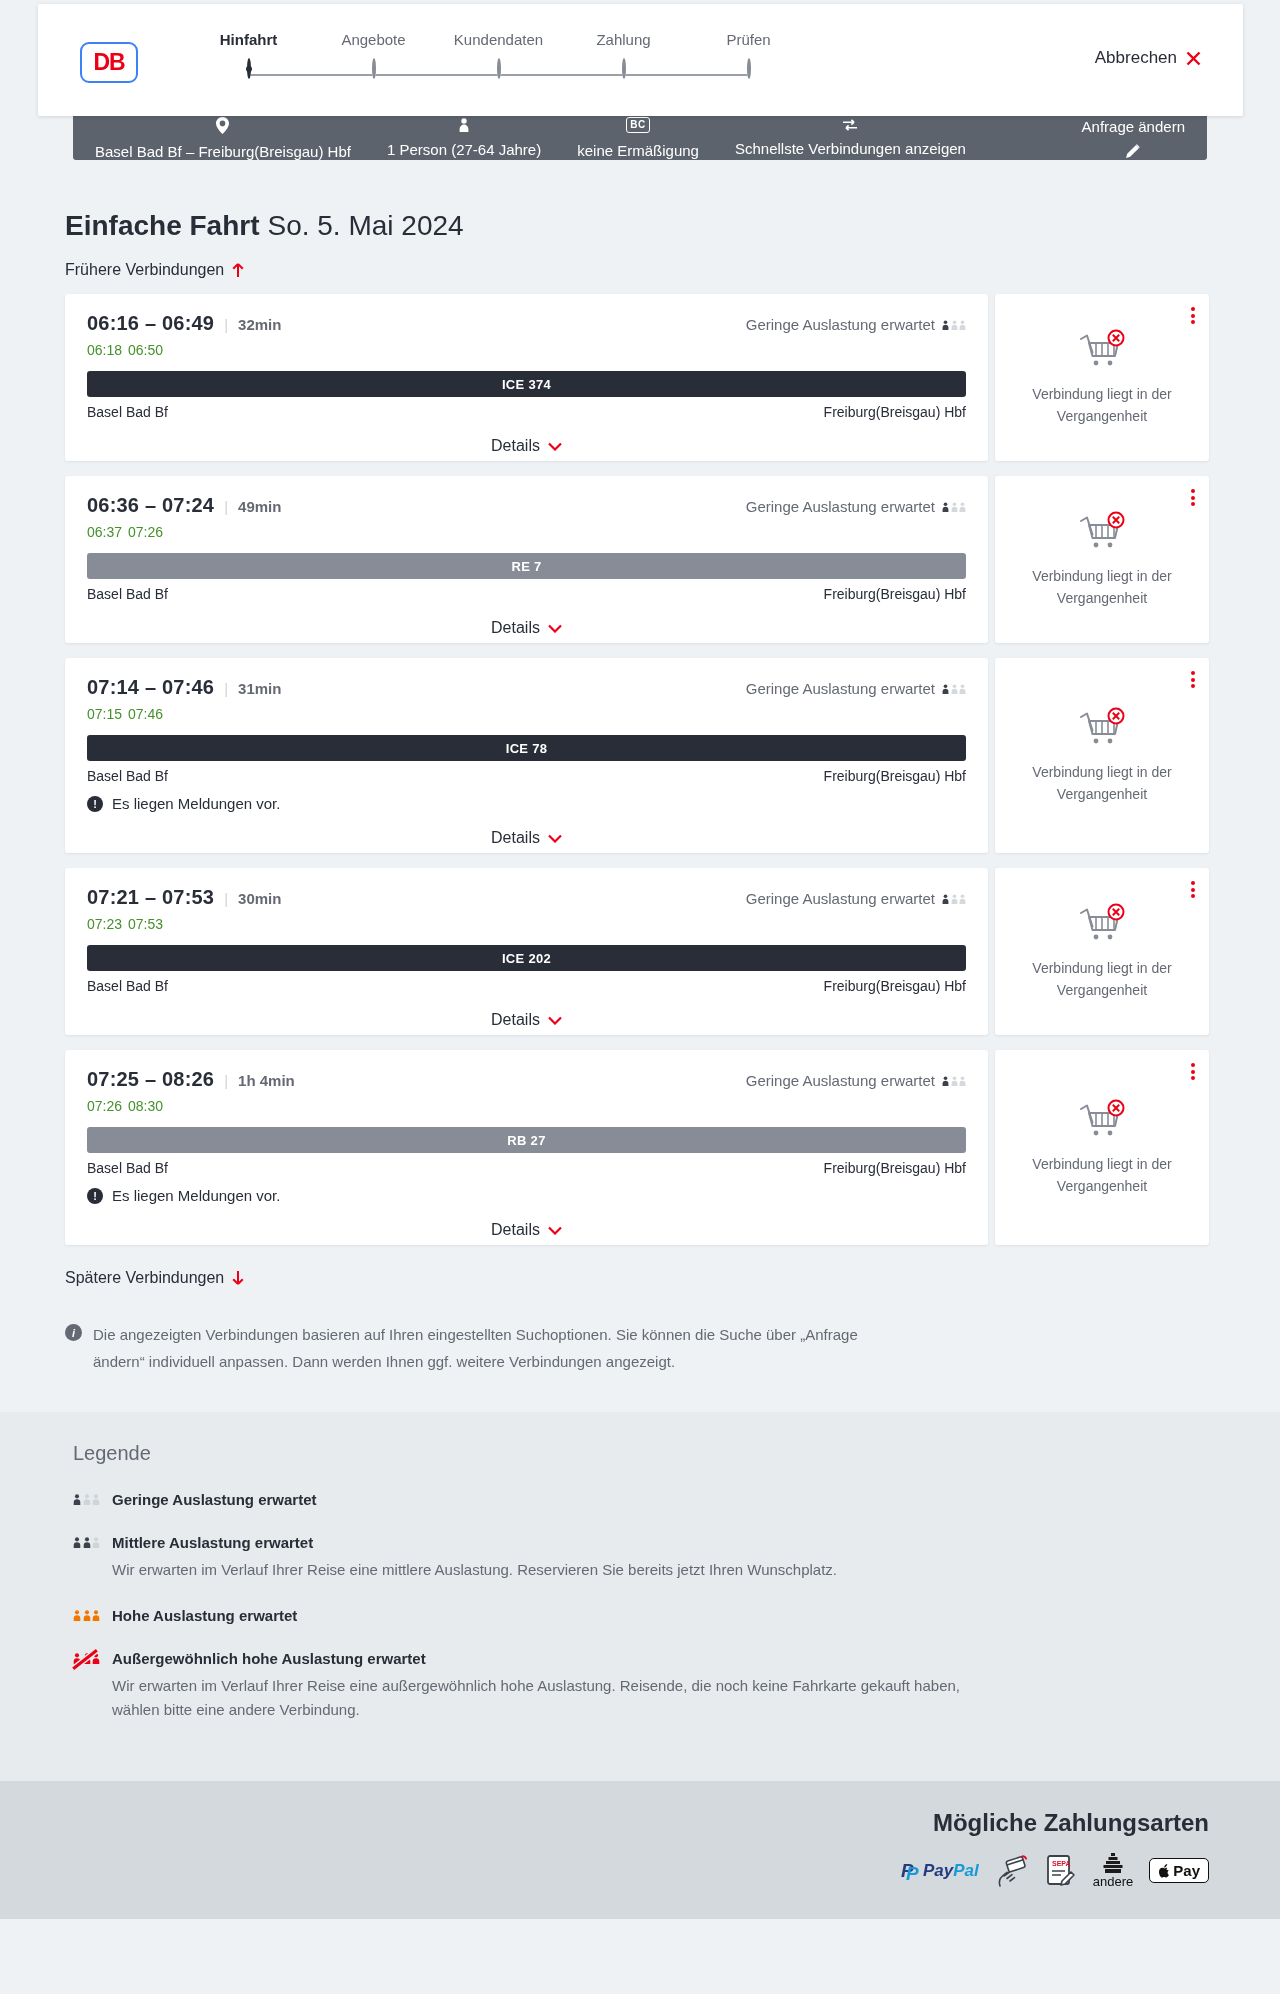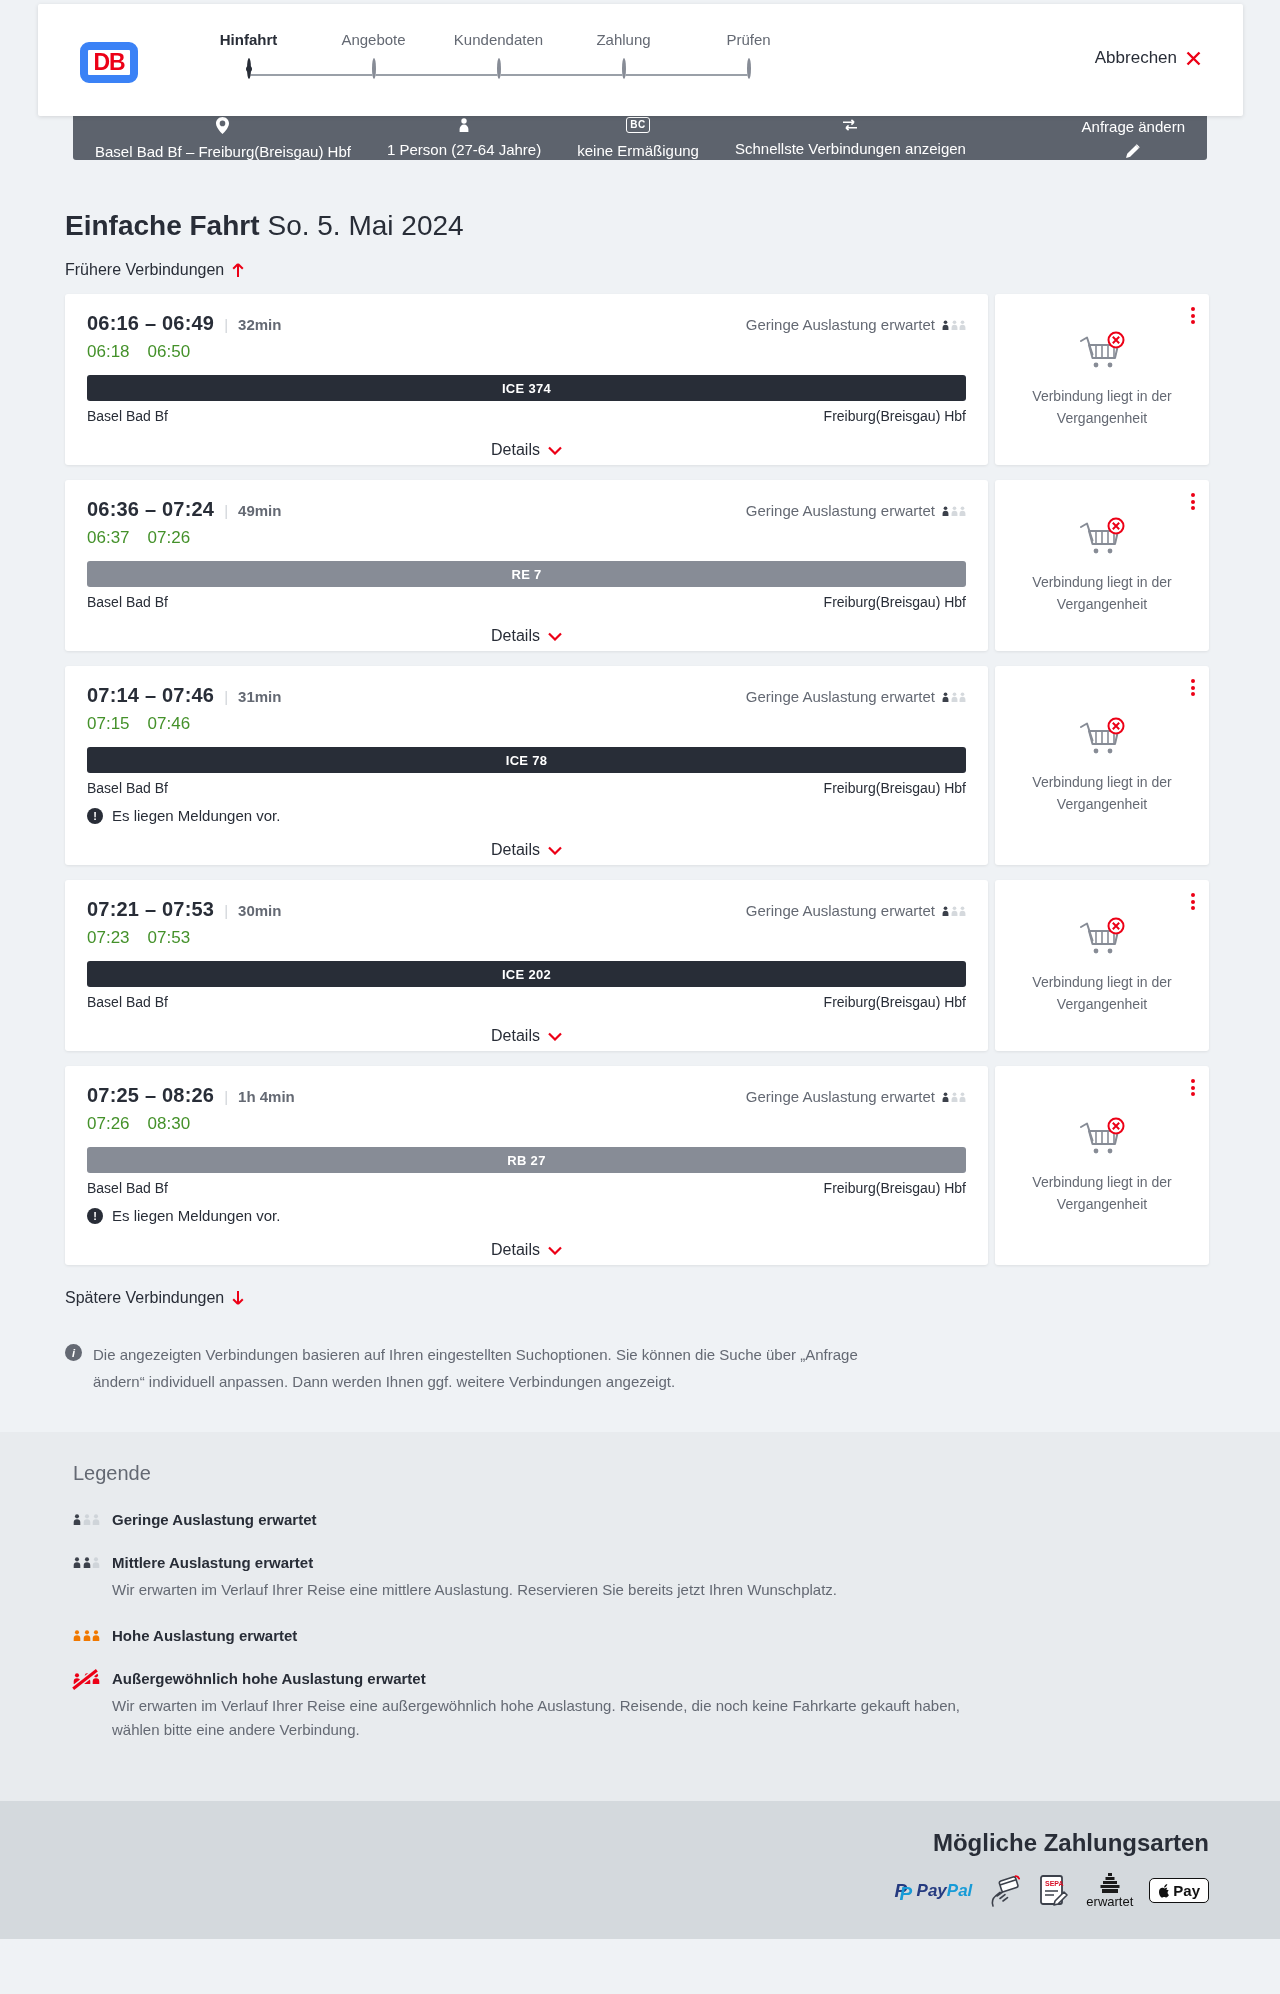--- a/index.html
+++ b/index.html
@@ -12,21 +12,21 @@
   }
 
   
   .header-card {
     margin:4px 37px 0 38px; height:112px; background:#fff;
     border-radius:2px; box-shadow:0 1px 4px rgba(0,0,0,.12);
     position:relative;
   }
   .db-logo {
     position:absolute; left:42px; top:38px; width:58px; height:41px;
-    border:8px solid #3b82f6; border-radius:9px;
+    border:2px solid #3b82f6; border-radius:9px;
     display:flex; align-items:center; justify-content:center;
   }
   .db-logo span { color:#ec0016; font-weight:900; font-size:23px; letter-spacing:-1px; }
 
   .steps { position:absolute; left:148px; top:27px; width:625px; }
   .steps-line { position:absolute; left:62px; right:62px; top:43px; height:2px; background:#9aa0a8; }
   .steps-row { display:flex; position:relative; }
   .step { width:125px; text-align:center; }
   .step-label { font-size:15px; color:#646973; display:block; margin-bottom:12px; }
   .step[data-active="true"] .step-label { color:#282d37; font-weight:700; }
@@ -77,21 +77,21 @@
   }
   .time-row { display:flex; align-items:baseline; gap:10px; }
   .time-range { font-size:20px; font-weight:800; color:#282d37; letter-spacing:.2px; }
   .time-sep { color:#d0d4d9; font-size:15px; }
   .duration { font-size:15px; color:#646973;font-weight:bold; }
   .occupancy { margin-left:auto; display:flex; align-items:center; gap:7px; }
   .occupancy-label { font-size:15px; color:#646973; }
   .occ-icon { display:flex; gap:1.5px; align-items:flex-end; }
   .occ-icon svg:first-child { fill:#3c414b; }
   .occ-icon svg { fill:#d5d9dd; }
-  .rt-row { margin-top:7px; font-size:17px; color:#44912a; display:flex; gap:18px; }
+  .rt-row { margin-top:7px; font-size:14px; color:#44912a; display:flex; gap:6px; }
   .train-bar {
     margin-top:13px; height:26px; border-radius:3px; background:#282d37;
     color:#fff; font-size:13px; font-weight:700; letter-spacing:.3px;
     display:flex; align-items:center; justify-content:center;
   }
   .train-bar[data-style="gray"] { background:#878c96; }
   .stations-row { margin-top:7px; display:flex; justify-content:space-between; font-size:14px; color:#282d37; }
   .warning-row { margin-top:11px; display:flex; align-items:center; gap:9px; font-size:15px; color:#282d37; }
   .warn-icon {
     width:16px; height:16px; border-radius:50%; background:#282d37; color:#fff;
@@ -711,21 +711,21 @@
     <span class="pay-icon giropay-wrap">
       <svg width="26" height="20" viewBox="0 0 26 20">
         <g fill="#1b1b1b">
           <rect x="11" y="0" width="4" height="3"></rect>
           <rect x="8.5" y="4" width="9" height="3"></rect>
           <rect x="6" y="8" width="14" height="3"></rect>
           <rect x="3.5" y="12" width="19" height="3"></rect>
           <rect x="5" y="16" width="16" height="4"></rect>
         </g>
       </svg>
-      <span class="giropay-label">erwartet</span>
+      <span class="giropay-label">andere</span>
     </span>
 
     <span class="pay-icon applepay-badge">
       <svg width="12" height="14" viewBox="0 0 12 14">
         <path fill="#111" d="M8.2 2.3 C8.9 1.5 9.4 0.4 9.2 0 8.3 0.1 7.4 0.7 6.9 1.4 6.4 2 6 3 6.2 3.6 7 3.7 7.6 3.1 8.2 2.3 Z
           M9.3 3.8 c-1.3 0-2 .7-2.6 .7 -.6 0 -1.4-.7-2.4-.7 C2.7 3.8 1 5.2 1 7.9 c0 2.6 1.7 5.6 3.1 5.6 .7 0 1.1-.5 2.1-.5 1 0 1.3 .5 2.1 .5 1.3 0 2.6-2.4 2.6-2.4 -1.6-.9-1.9-3.5-.2-4.5 0 0 -.8-1.3-2.4-.8 Z"></path>
       </svg>
       <span class="applepay-label">Pay</span>
     </span>
 

